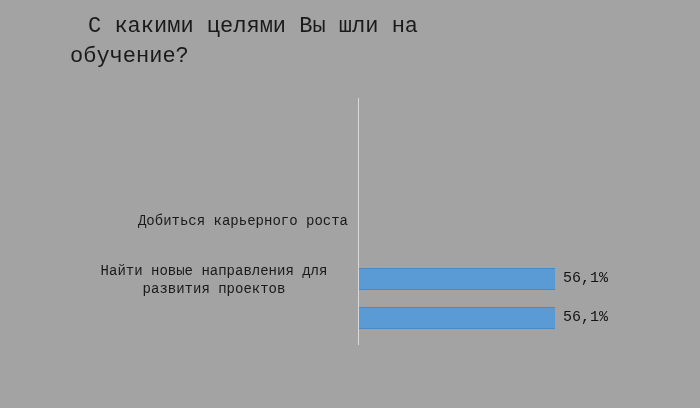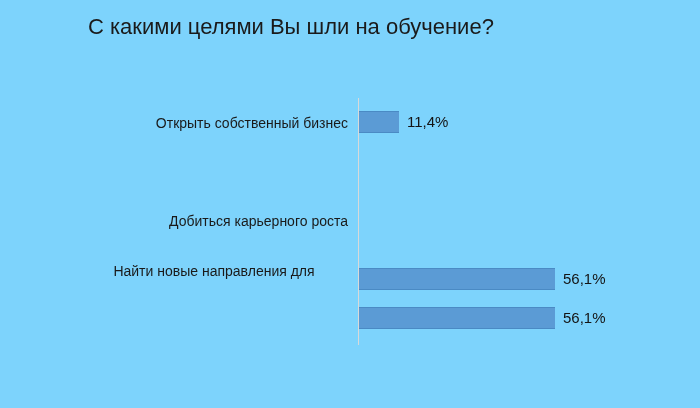--- a/index.html
+++ b/index.html
@@ -4,22 +4,22 @@
 <style>
   html, body {
     margin: 0;
     padding: 0;
     background: #ffffff;
   }
   #chart-root {
     position: relative;
     width: 700px;
     height: 408px;
-    background: #7dd3fc;
-    font-family: Liberation Sans, sans-serif;
+    background: #a3a3a3;
+    font-family: Liberation Mono, monospace;
     overflow: hidden;
   }
   #chart-title {
     position: absolute;
     left: 70px;
     top: 12px;
     width: 480px;
     font-size: 22px;
     line-height: 30px;
     color: #1a1a1a;
@@ -92,40 +92,32 @@
 </head>
 <body>
 
 <div id="chart-root">
 
   <div id="chart-title">С какими целями Вы шли на обучение?</div>
 
   <div id="plot-area">
     <div id="category-axis-line"></div>
 
-    <div class="bar-row" style="top:0px;">
-      <div class="cat-label" style="top:16px;">
-        <span>Открыть собственный бизнес</span>
-      </div>
-      <div class="bar-track">
-        <div class="bar-fill" style="width:40px;"></div>
-        <div class="bar-value" style="left:48px;">11,4%</div>
-      </div>
-    </div>
 
 
     <div class="bar-row" style="top:98px;">
       <div class="cat-label" style="top:16px;">
         <span>Добиться карьерного роста</span>
       </div>
     </div>
 
     <div class="bar-row" style="top:157px;">
       <div class="cat-label two-line" style="top:7px;">
         <div>Найти новые направления для</div>
+        <div>развития проектов</div>
       </div>
       <div class="bar-track">
         <div class="bar-fill" style="width:196px;"></div>
         <div class="bar-value" style="left:204px;">56,1%</div>
       </div>
     </div>
 
     <div class="bar-row" style="top:196px;">
       <div class="bar-track">
         <div class="bar-fill" style="width:196px;"></div>

